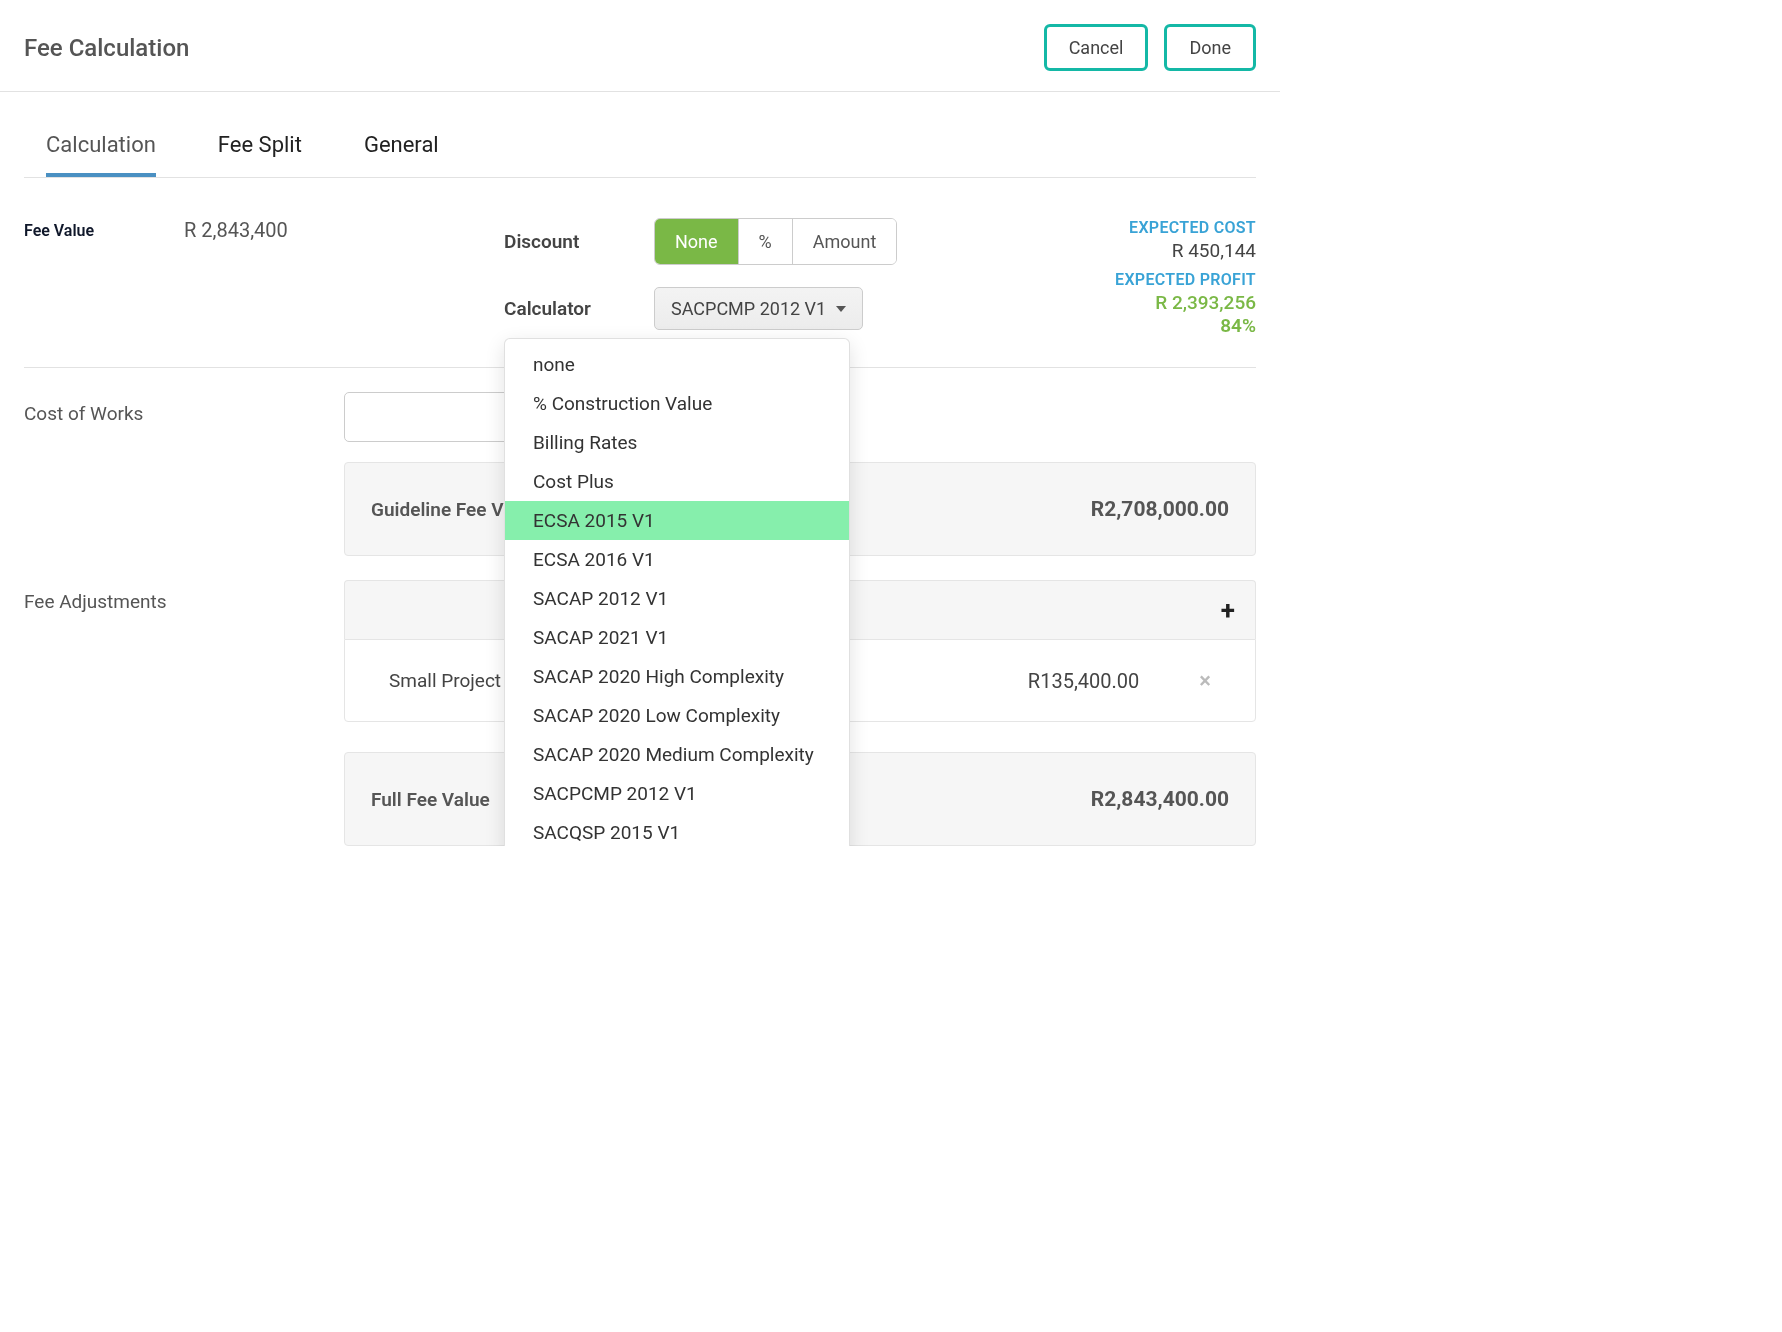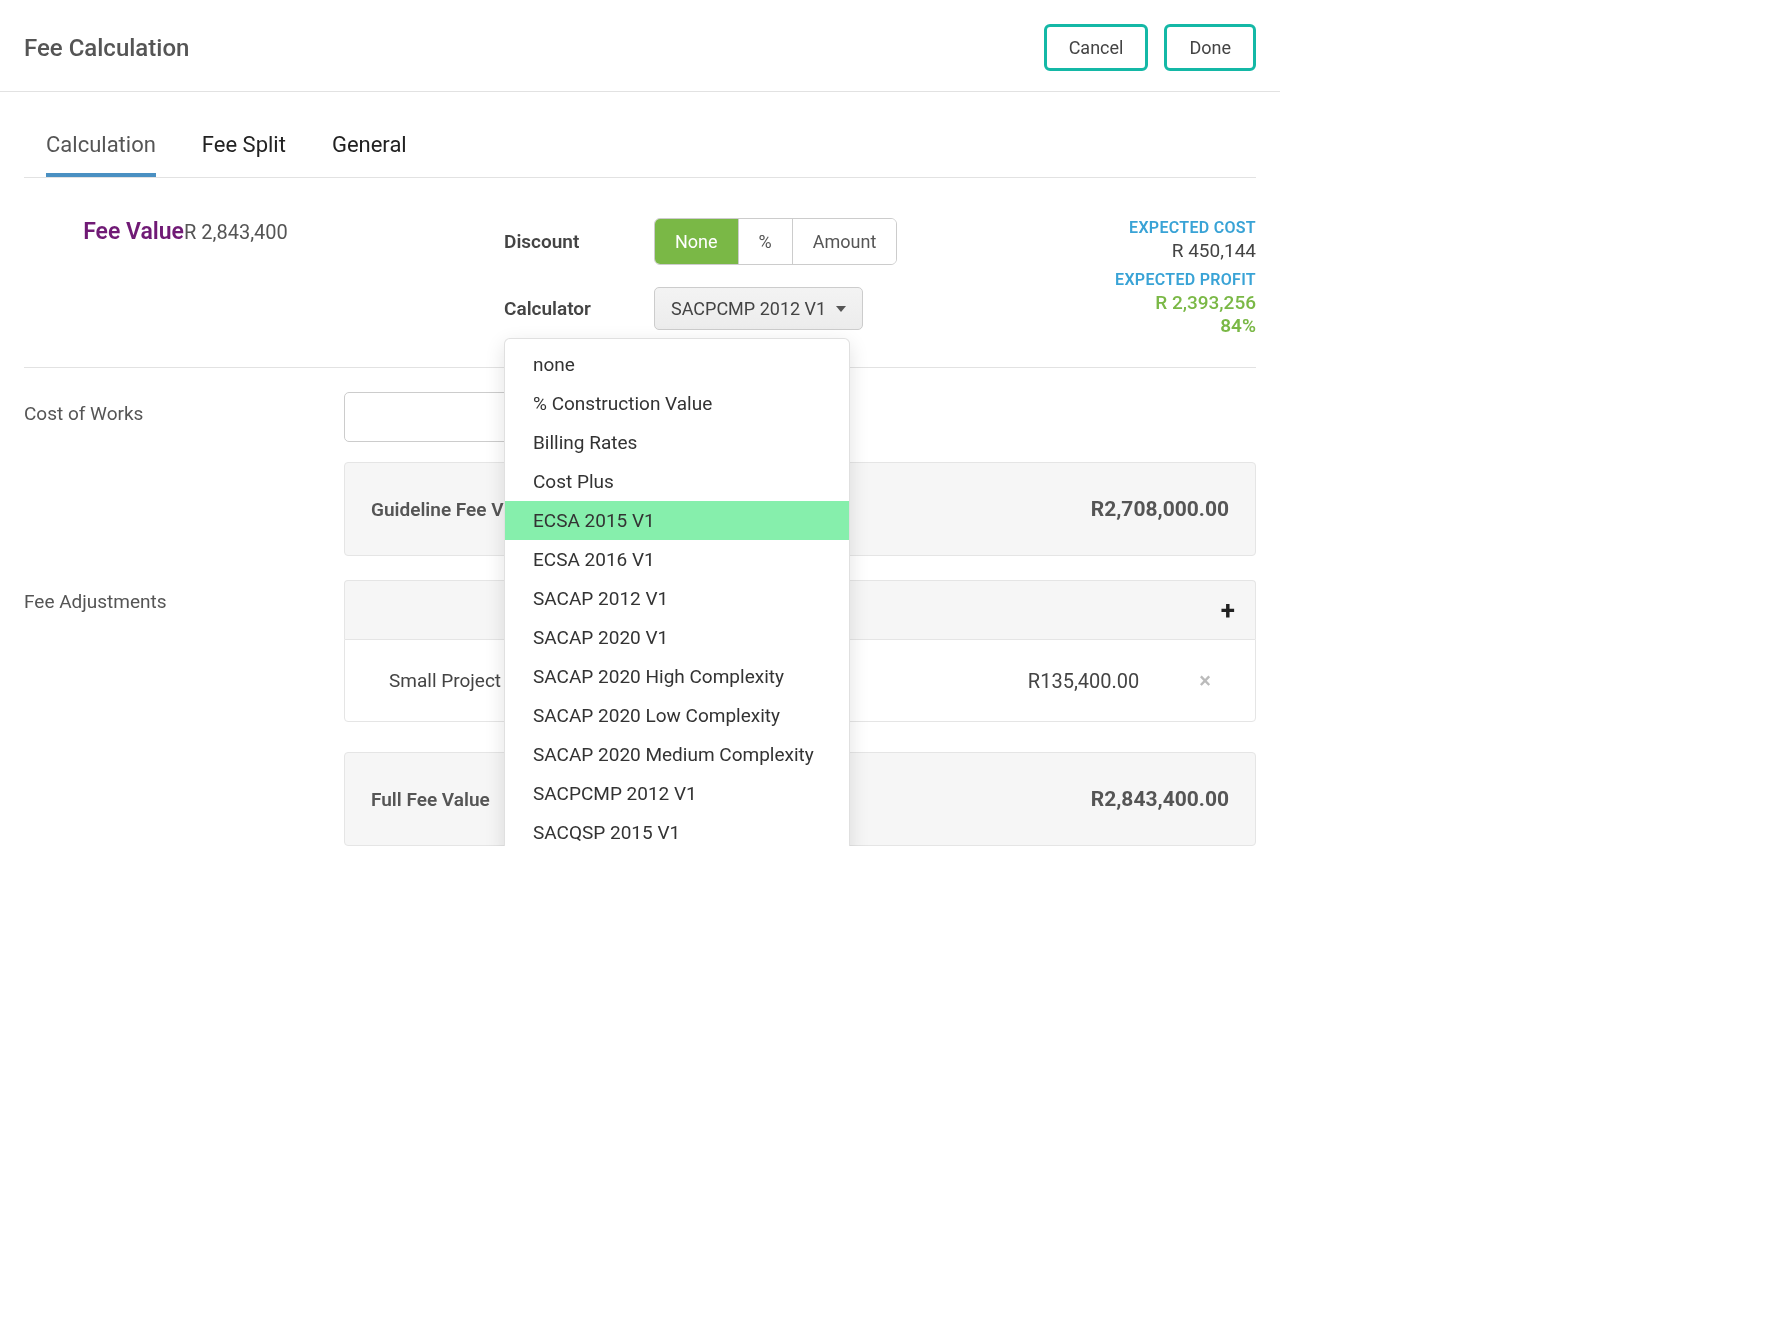--- a/index.html
+++ b/index.html
@@ -24,21 +24,21 @@
       border-radius: 6px; 
       padding: 10px 22px; 
       font-size: 18px; 
       color: #444; 
       cursor: pointer;
       font-family: inherit;
     }
     .divider-full { border: none; border-top: 1px solid #e2e2e2; margin: 0 -24px; }
     .tabs { 
       display: flex; 
-      gap: 24px; 
+      gap: 40px; 
       padding: 40px 0 0; 
       border-bottom: 1px solid #e2e2e2;
       margin-bottom: 40px;
       align-items: center;
     }
     .tab { 
       padding: 0 0 16px; 
       font-size: 22px; 
       color: #222; 
       cursor: pointer; 
@@ -48,21 +48,21 @@
     .tab:first-child{ margin-left: 22px;}
     .tab.active { color: #555; border-bottom-color: #4a90c2; }
     
     .top-row { display: flex; align-items: flex-start; padding-bottom: 30px; border-bottom: 1px solid #e2e2e2; position: relative; }
     .col-label { width: 320px; }
     .col-mid { flex: 1; display: flex; flex-direction: column; gap: 22px; }
     .mid-row { display: flex; align-items: center; }
     .mid-label { width: 140px; font-size: 19px; font-weight: 600; color: #444; margin-right: 10px; text-align: left; }
     .col-right { width: 230px; text-align: right; }
     
-    .fee-value-label { font-size: 23px; font-weight: 600; color: #701a75; text-align:right;}
+    .fee-value-label { font-size: 16px; font-weight: 600; color: #0f172a; text-align:left;}
     .fee-value-amount { font-size: 20px; color: #555; }
     
     .btn-group { display: flex; border: 1px solid #ccc; border-radius: 6px; overflow: hidden; }
     .btn-group button { 
       border: none; 
       padding: 12px 20px; 
       background: #fff; 
       font-size: 18px; 
       cursor: pointer; 
       color: #555;
@@ -223,21 +223,21 @@
   </div>
 
   <div class="dropdown">
     <div class="dropdown-item">none</div>
     <div class="dropdown-item">% Construction Value</div>
     <div class="dropdown-item">Billing Rates</div>
     <div class="dropdown-item">Cost Plus</div>
     <div class="dropdown-item hover">ECSA 2015 V1</div>
     <div class="dropdown-item">ECSA 2016 V1</div>
     <div class="dropdown-item">SACAP 2012 V1</div>
-    <div class="dropdown-item">SACAP 2020 V1</div>
+    <div class="dropdown-item">SACAP 2021 V1</div>
     <div class="dropdown-item">SACAP 2020 High Complexity</div>
     <div class="dropdown-item">SACAP 2020 Low Complexity</div>
     <div class="dropdown-item">SACAP 2020 Medium Complexity</div>
     <div class="dropdown-item">SACPCMP 2012 V1</div>
     <div class="dropdown-item">SACQSP 2015 V1</div>
   </div>
 </div>
 
 <div class="section-row">
   <div class="section-label">Cost of Works</div>

